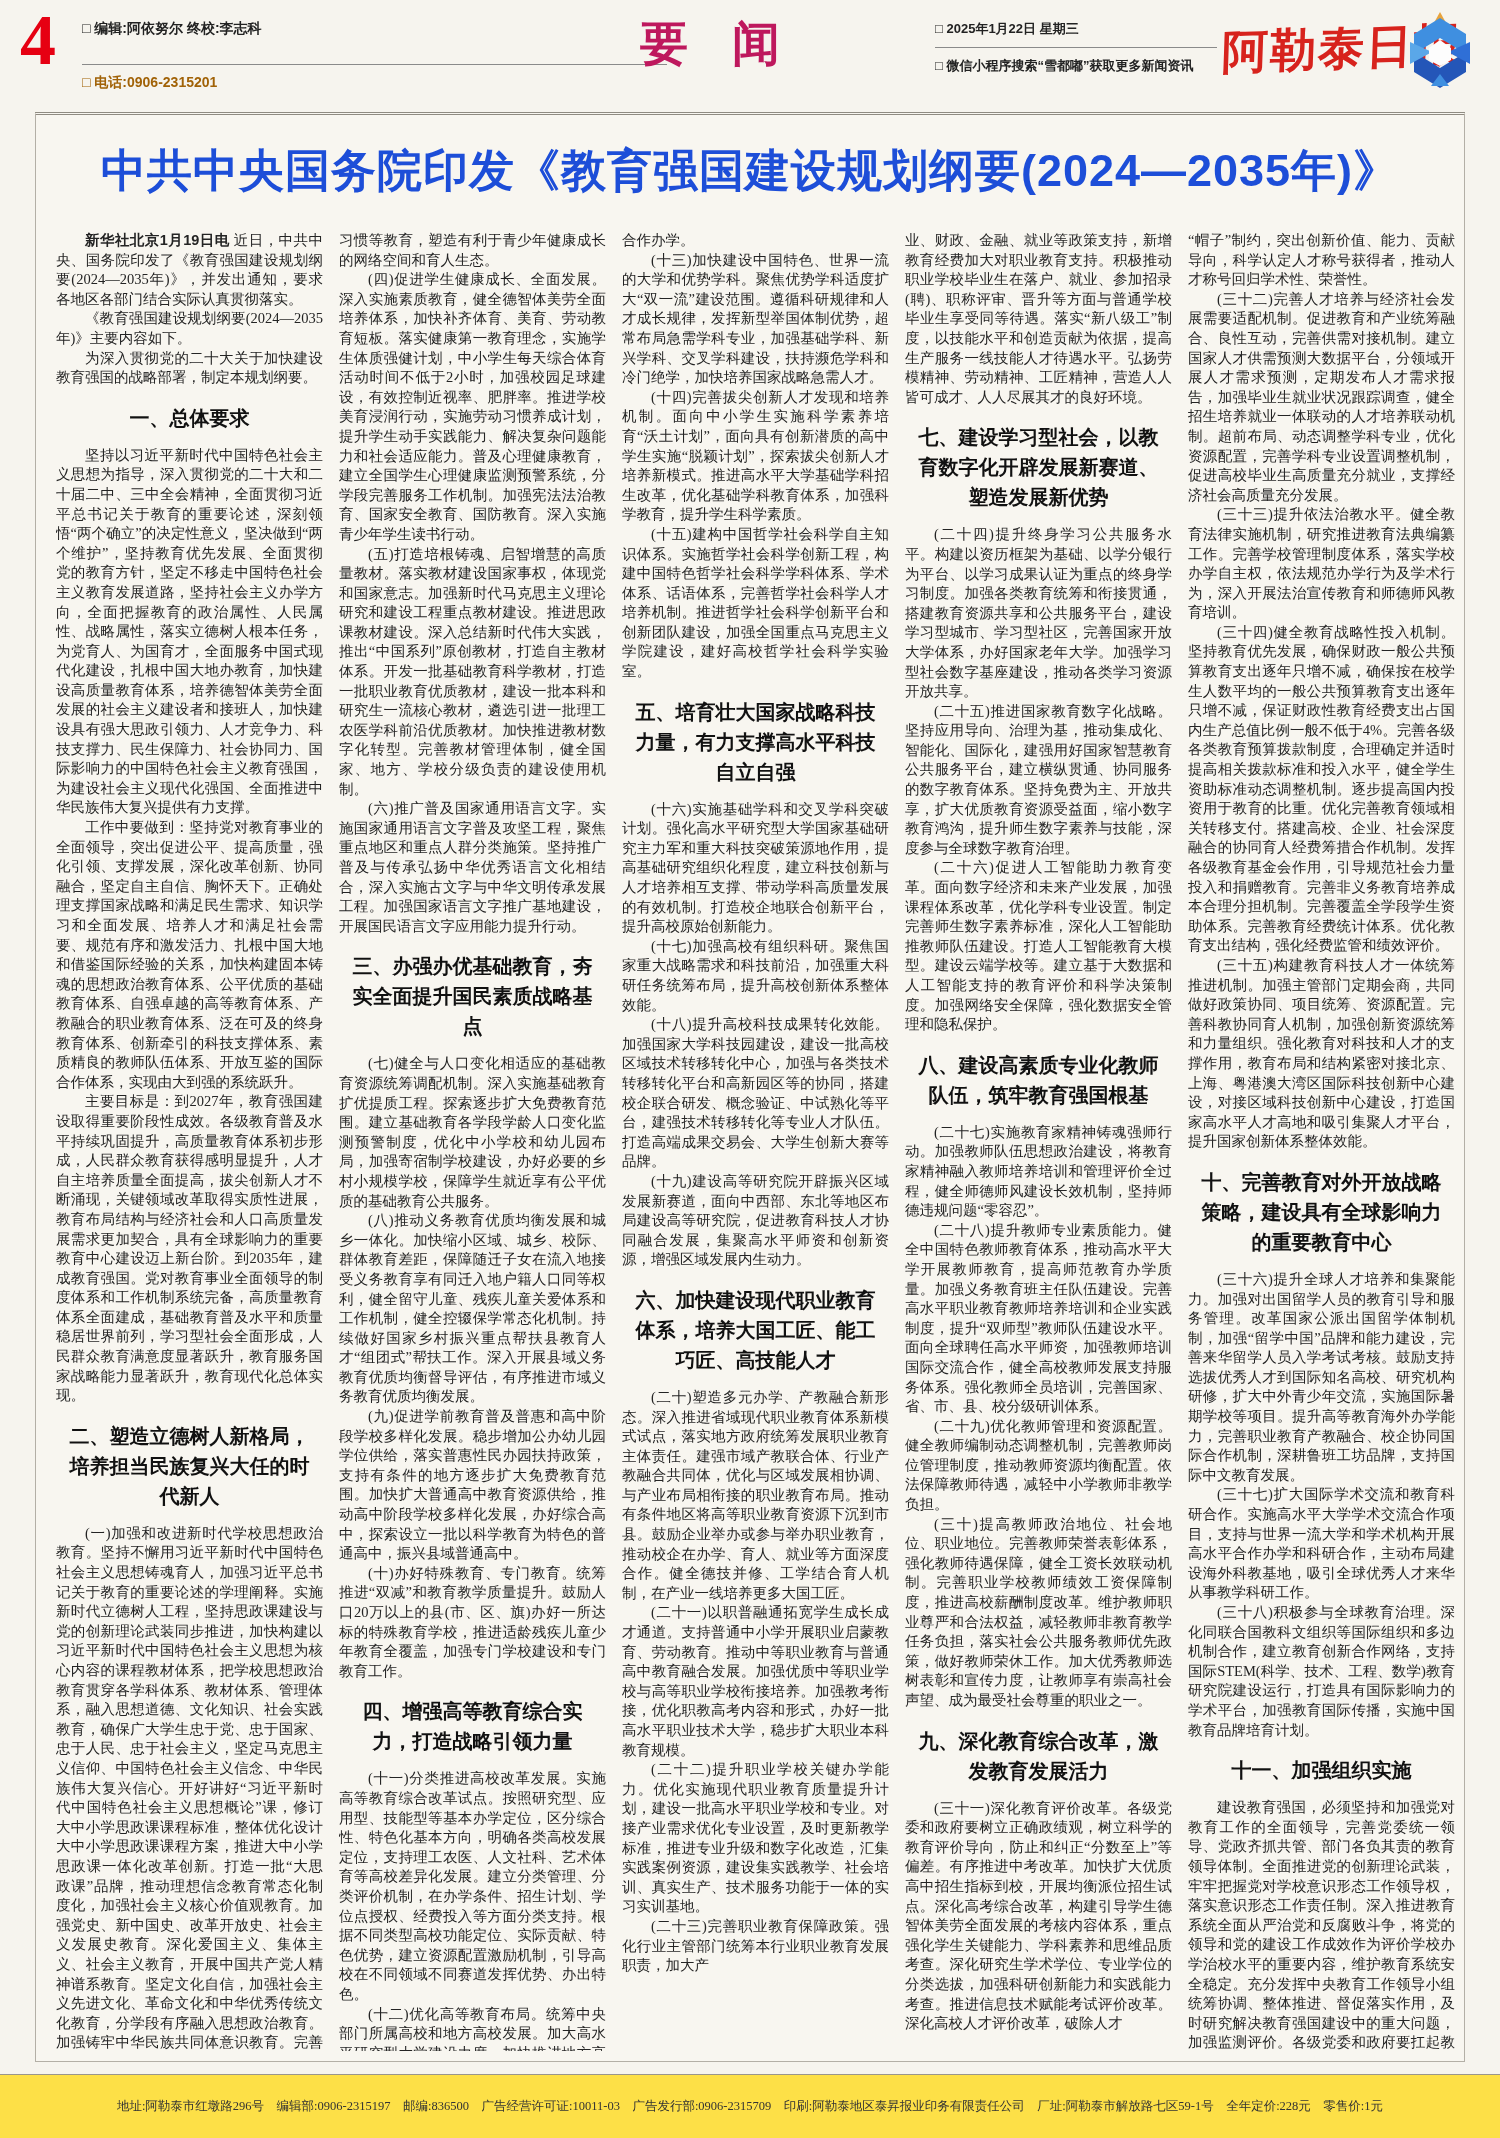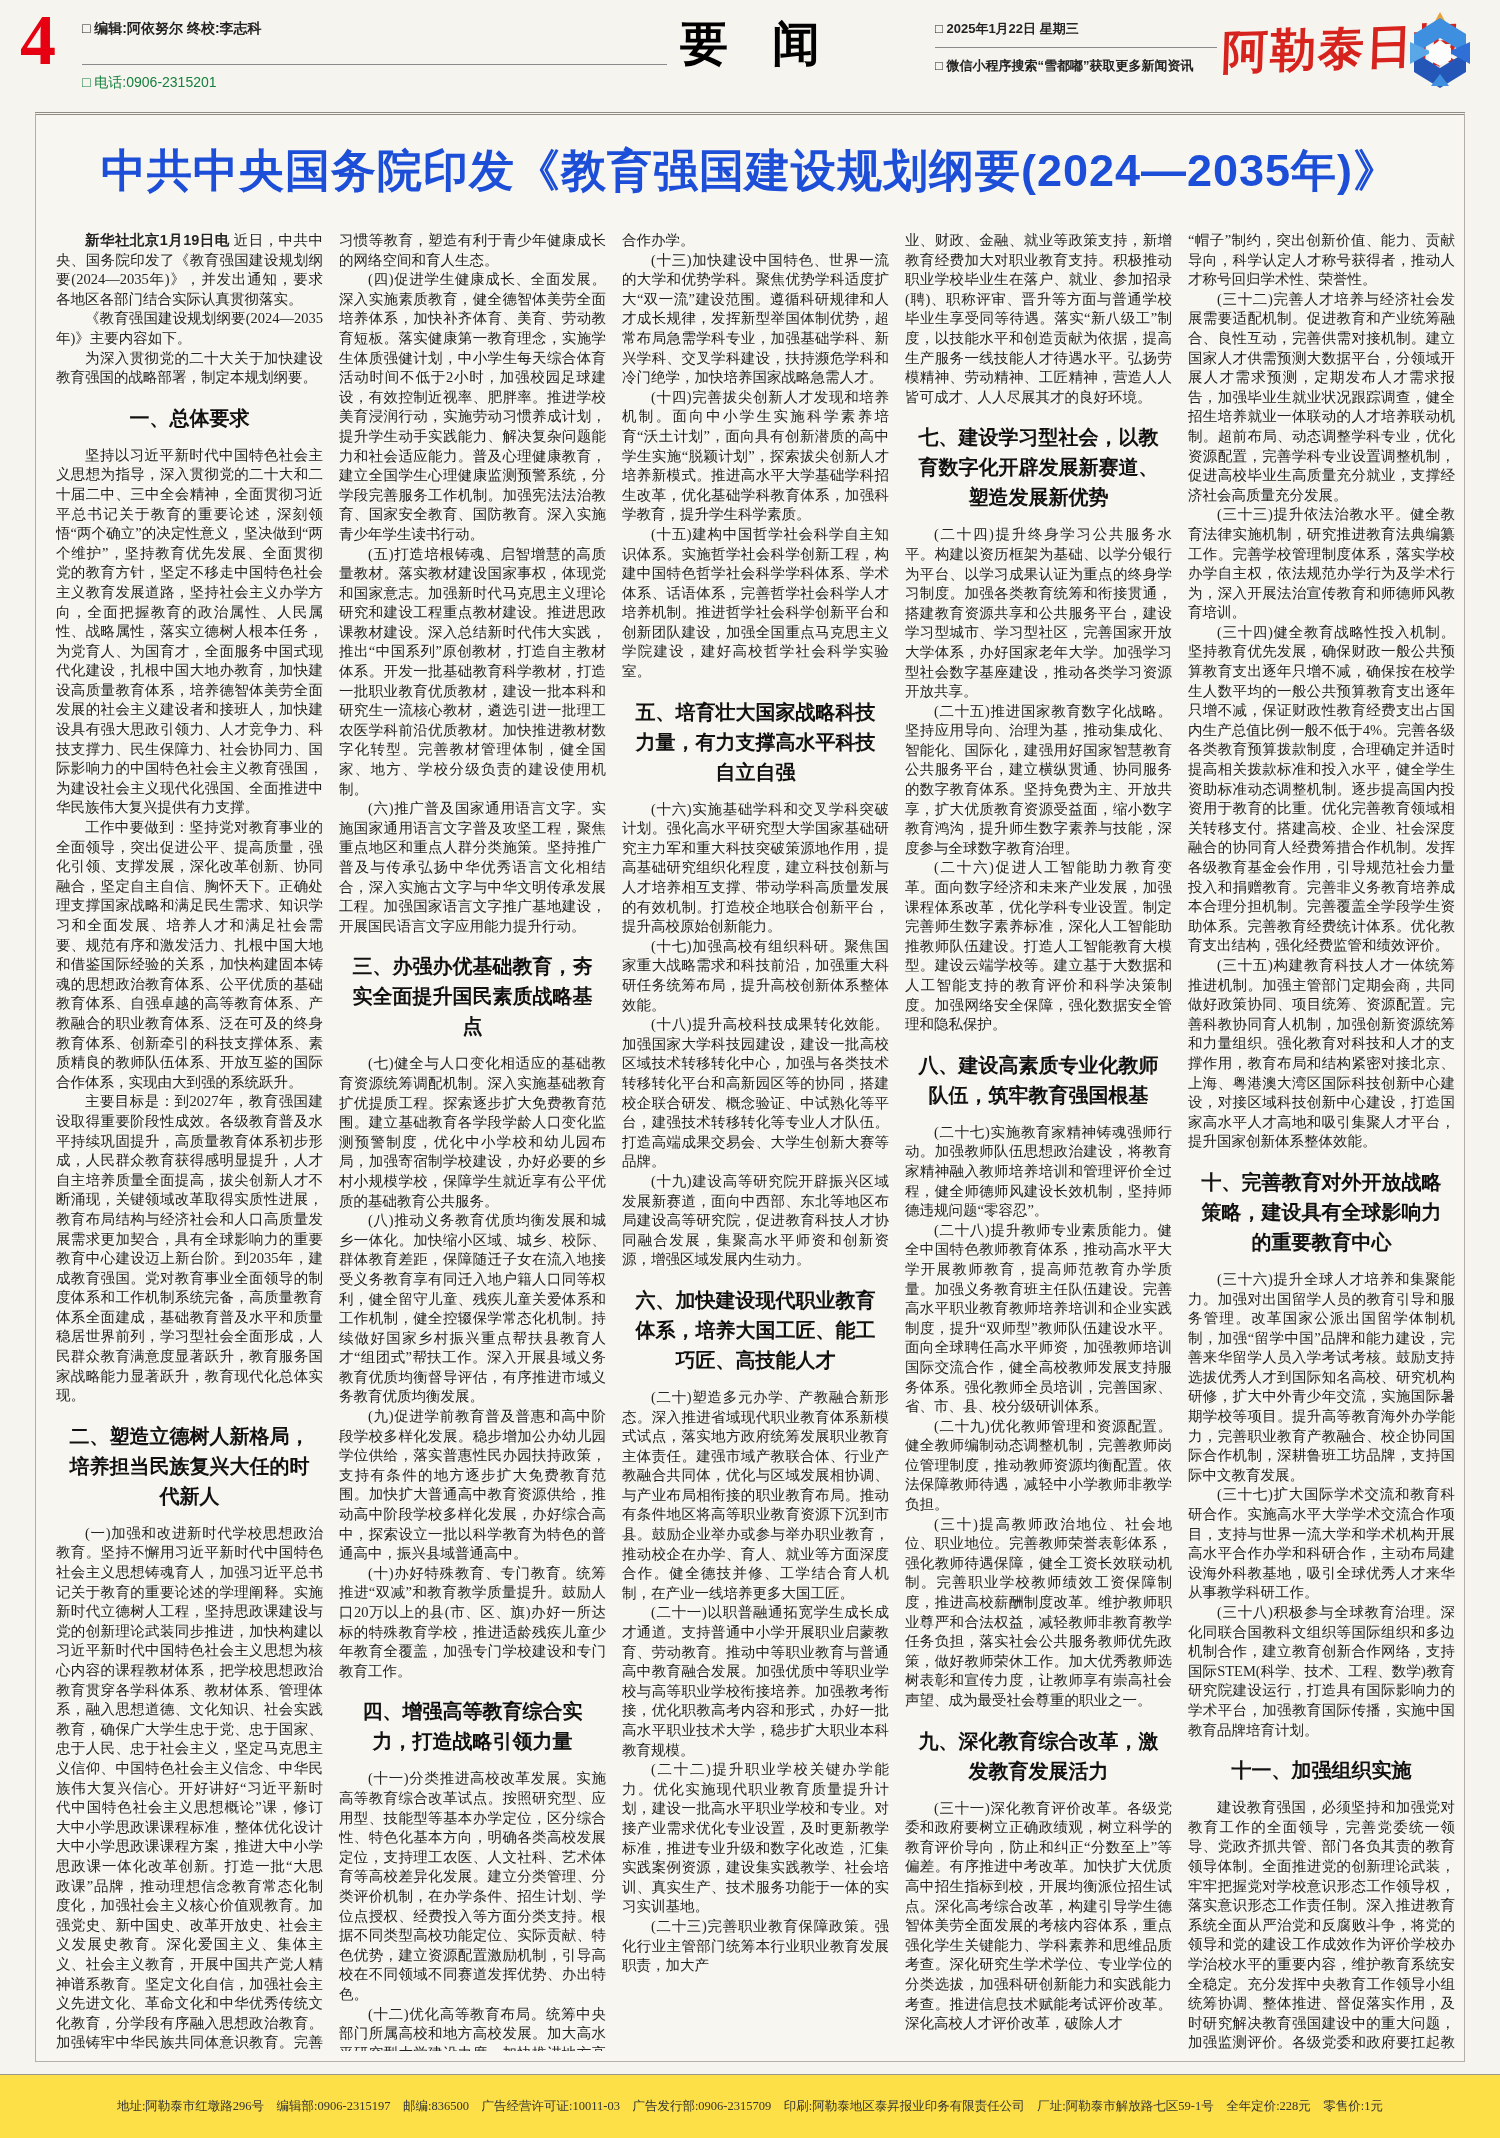--- a/index.html
+++ b/index.html
@@ -13,25 +13,25 @@
   }
   
   .header { position:absolute; left:0; top:0; width:1500px; height:100px; }
   .page-num {
     position:absolute; left:20px; top:4px;
     font-size:72px; font-weight:bold; color:#e60012;
     font-family:"Liberation Serif",serif; line-height:1;
   }
   .ed-block { position:absolute; left:82px; top:16px; width:585px; font-family:"Liberation Sans","DejaVu Sans",sans-serif; }
   .ed-block .row1 { font-size:14px; font-weight:bold; color:#222; padding:4px 0 26px 0; border-bottom:1px solid #8a8a8a; }
-  .ed-block .row2 { font-size:14px; font-weight:normal; color:#15803d; padding-top:9px; }
+  .ed-block .row2 { font-size:14px; font-weight:bold; color:#a16207; padding-top:9px; }
   .sec-title {
     position:absolute; left:640px; top:12px; width:220px;
-    font-size:48px; font-weight:bold; letter-spacing:16px; color:#000000;
-    font-family:"Liberation Serif","DejaVu Serif",serif; white-space:nowrap;margin-left:40px;
+    font-size:48px; font-weight:bold; letter-spacing:16px; color:#be185d;
+    font-family:"Liberation Serif","DejaVu Serif",serif; white-space:nowrap;
   }
   .date-block { position:absolute; left:935px; top:16px; width:282px; font-family:"Liberation Sans","DejaVu Sans",sans-serif; }
   .date-block .row1 { font-size:13px; font-weight:bold; color:#222; padding:4px 0 9px 0; border-bottom:1px solid #8a8a8a; }
   .date-block .row2 { font-size:13px; font-weight:bold; color:#222; padding-top:9px; white-space:nowrap; }
   .masthead {
     position:absolute; left:1222px; top:18px;
     font-size:46px; font-weight:bold; color:#d7231d;
     font-family:"Liberation Serif","DejaVu Serif",serif;
     transform:rotate(-2deg) skewX(-4deg); letter-spacing:2px; white-space:nowrap;
   }

